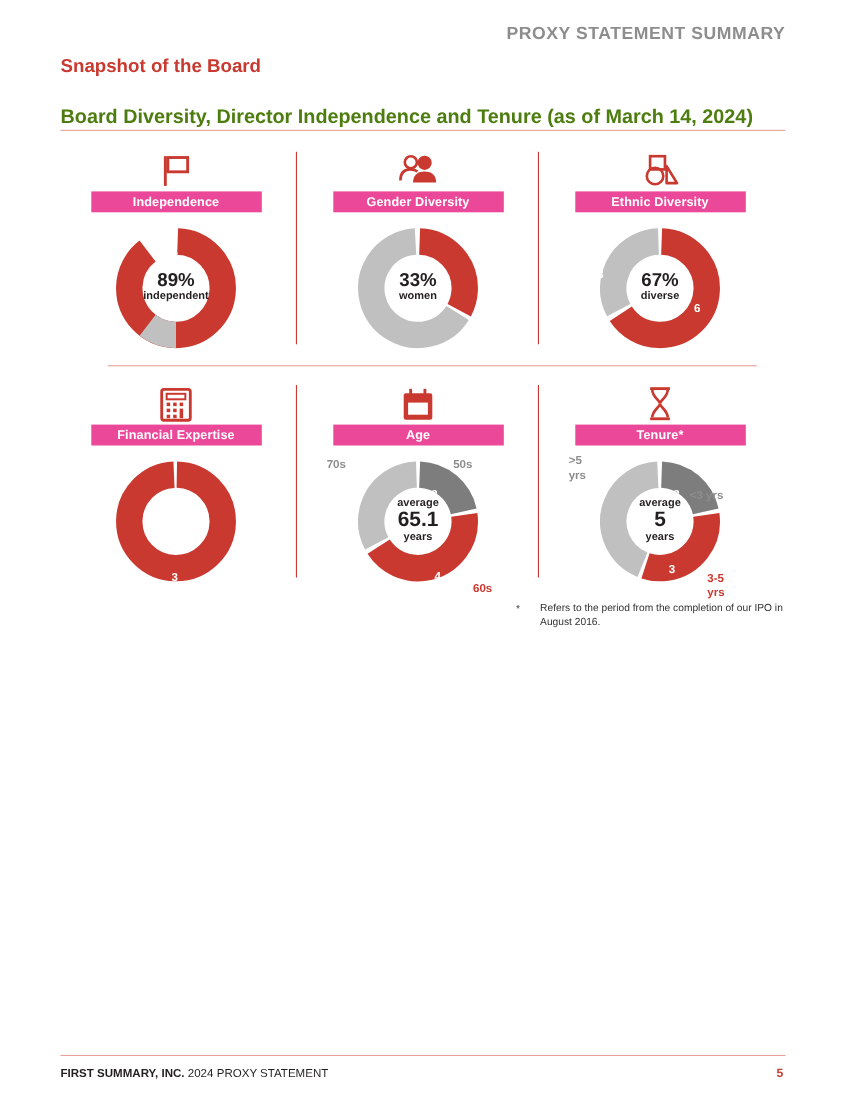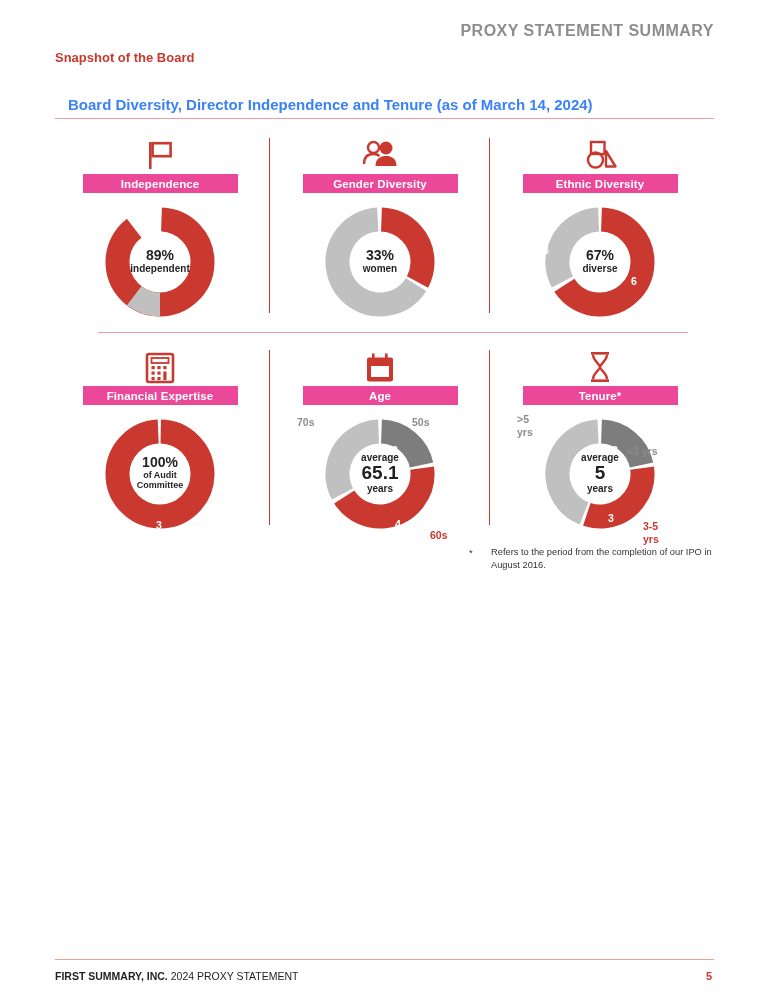--- a/index.html
+++ b/index.html
@@ -28,31 +28,31 @@
     font-size: 16px;
     font-weight: bold;
     letter-spacing: 0.5px;
     color: #8d8d8d;
     text-transform: uppercase;
   }
   .page-title {
     position: absolute;
     top: 50px;
     left: 55px;
-    font-size: 13px;
+    font-size: 17px;
     font-weight: bold;
     color: #c9392f;
   }
   .section-title {
     position: absolute;
     top: 96px;
-    left: 68px;
-    font-size: 15px;
-    font-weight: bold;
-    color: #3b82f6;
+    left: 55px;
+    font-size: 18px;
+    font-weight: bold;
+    color: #4d7c0f;
   }
   .section-rule {
     position: absolute;
     top: 118px;
     left: 55px;
     width: 659px;
     height: 1px;
     background: #e8a09a;
   }
 
@@ -136,21 +136,21 @@
     width: 108px;
     height: 108px;
     display: flex;
     flex-direction: column;
     align-items: center;
     justify-content: center;
     text-align: center;
     pointer-events: none;
   }
   .pct {
-    font-size: 14px;
+    font-size: 17px;
     font-weight: bold;
     color: #231f20;
     line-height: 1.05;
   }
   .pct.big {
     font-size: 19px;
   }
   .sub {
     font-size: 10px;
     font-weight: bold;
@@ -331,25 +331,20 @@
           <rect x="6.5" y="25" width="3.2" height="3.2" fill="#C9392F"></rect>
           <rect x="12.4" y="25" width="3.2" height="3.2" fill="#C9392F"></rect>
           <rect x="18.3" y="19.5" width="3.2" height="8.7" fill="#C9392F"></rect>
         </svg>
       </div>
       <div class="cat-band">Financial Expertise</div>
       <div class="chart-area">
         <svg class="donut" width="110" height="110" viewBox="0 0 110 110">
           <circle cx="55" cy="55" r="42.5" fill="none" stroke="#C9392F" stroke-width="24" stroke-dasharray="264 3" transform="rotate(-89 55 55)"></circle>
         </svg>
-        <div class="center-text">
-          <div class="pct">100%</div>
-          <div class="sub small">of Audit</div>
-          <div class="sub small">Committee</div>
-        </div>
         <div class="seg-label onred" style="left:101px; top:107px;">3</div>
       </div>
     </div>
 
     <div class="panel col2 row2">
       <div class="icon-wrap">
         <svg width="30" height="32" viewBox="0 0 30 32">
           <rect x="7" y="1.5" width="2.6" height="7" fill="#C9392F"></rect>
           <rect x="20" y="1.5" width="2.6" height="7" fill="#C9392F"></rect>
           <rect x="2" y="5.5" width="26" height="24" rx="2" fill="#C9392F"></rect>

